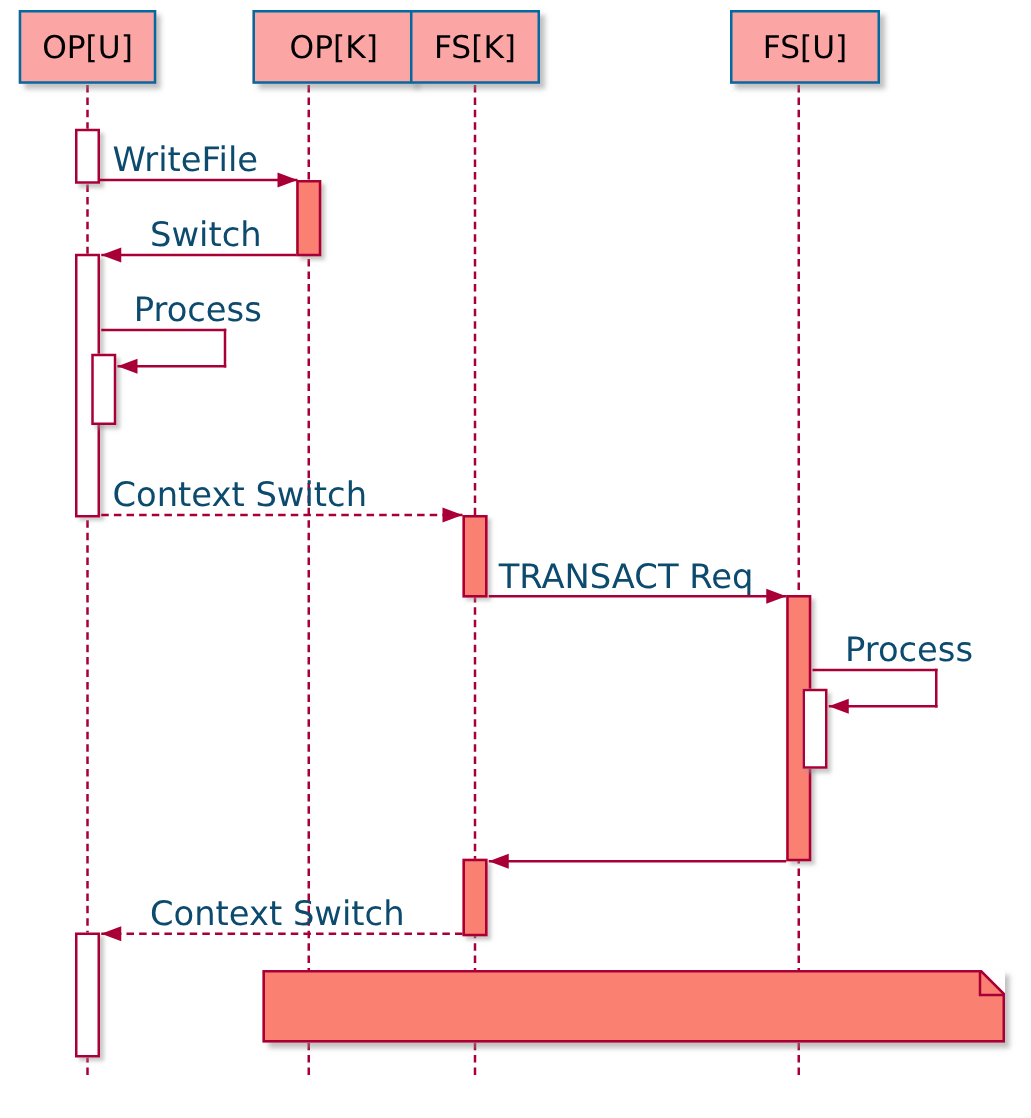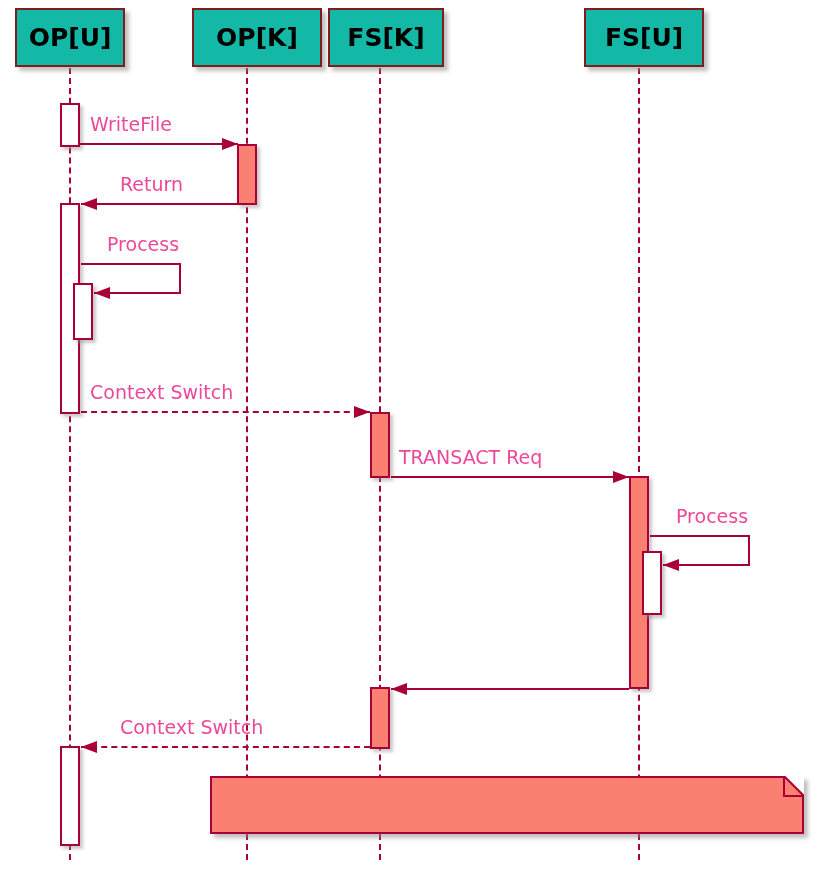--- a/index.html
+++ b/index.html
@@ -10,29 +10,28 @@
     height: 894px;
     background: #ffffff;
     font-family: "DejaVu Sans", sans-serif;
     overflow: hidden;
   }
   
   .pbox {
     position: absolute;
     top: 8px;
     height: 59px;
-    background: #14b8a6;
-    border: 2px solid #7f1d1d;
+    background: #fca5a5;
+    border: 2px solid #0369a1;
     box-shadow: 4px 4px 4px rgba(140,140,140,0.55);
     display: flex;
     align-items: center;
     justify-content: center;
     font-size: 25px;
     color: #000000;
-    font-weight: bold;
   }
   
   .lifeline {
     position: absolute;
     top: 68px;
     height: 792px;
     width: 0;
     border-left: 2px dashed #a80036;
   }
   
@@ -66,22 +65,22 @@
   .ah-left {
     position: absolute;
     width: 0; height: 0;
     border-right: 16px solid #a80036;
     border-top: 6px solid transparent;
     border-bottom: 6px solid transparent;
   }
   
   .mlabel {
     position: absolute;
-    font-size: 19px;
-    color: #ec4899;
+    font-size: 27px;
+    color: #0c4a6e;
     white-space: nowrap;
     text-align: right;
   }
   
   .note {
     position: absolute;
     left: 210px;
     top: 776px;
     width: 594px;
     height: 58px;
@@ -108,24 +107,24 @@
 <div class="canvas">
 
   <div class="lifeline" style="left:69px;"></div>
   <div class="lifeline" style="left:246px;"></div>
   <div class="lifeline" style="left:379px;"></div>
   <div class="lifeline" style="left:638px;"></div>
 
   <div class="pbox" style="left:15px;  width:110px;">
     <span>OP[U]</span>
   </div>
-  <div class="pbox" style="left:192px; width:130px;">
+  <div class="pbox" style="left:202px; width:130px;">
     <span>OP[K]</span>
   </div>
-  <div class="pbox" style="left:328px; width:116px;">
+  <div class="pbox" style="left:328px; width:104px;">
     <span>FS[K]</span>
   </div>
   <div class="pbox" style="left:584px; width:120px;">
     <span>FS[U]</span>
   </div>
 
   <div class="bar white" style="left:60px;  top:103px; height:44px;"></div>
   <div class="bar salmon" style="left:237px; top:144px; height:61px;"></div>
   <div class="bar white" style="left:60px;  top:203px; height:211px;"></div>
   <div class="bar white" style="left:73px;  top:283px; height:57px;"></div>
@@ -134,21 +133,21 @@
   <div class="bar white" style="left:642px; top:551px; height:64px;"></div>
   <div class="bar salmon" style="left:370px; top:687px; height:62px;"></div>
   <div class="bar white" style="left:60px;  top:746px; height:100px;"></div>
 
   <div class="line" style="left:80px; top:143px; width:158px;"></div>
   <div class="ah-right" style="left:222px; top:138px;"></div>
   <div class="mlabel" style="left:90px; top:113px;">WriteFile</div>
 
   <div class="line" style="left:81px; top:203px; width:156px;"></div>
   <div class="ah-left" style="left:81px; top:198px;"></div>
-  <div class="mlabel" style="left:120px; top:173px;">Return</div>
+  <div class="mlabel" style="left:120px; top:173px;">Switch</div>
 
   <div class="line" style="left:81px;  top:263px; width:100px;"></div>
   <div class="vline" style="left:179px; top:263px; height:31px;"></div>
   <div class="line" style="left:94px;  top:292px; width:87px;"></div>
   <div class="ah-left" style="left:94px; top:287px;"></div>
   <div class="mlabel" style="left:107px; top:233px;">Process</div>
 
   <div class="line dotted" style="left:81px; top:411px; width:289px;"></div>
   <div class="ah-right" style="left:354px; top:406px;"></div>
   <div class="mlabel" style="left:90px; top:381px;">Context Switch</div>

